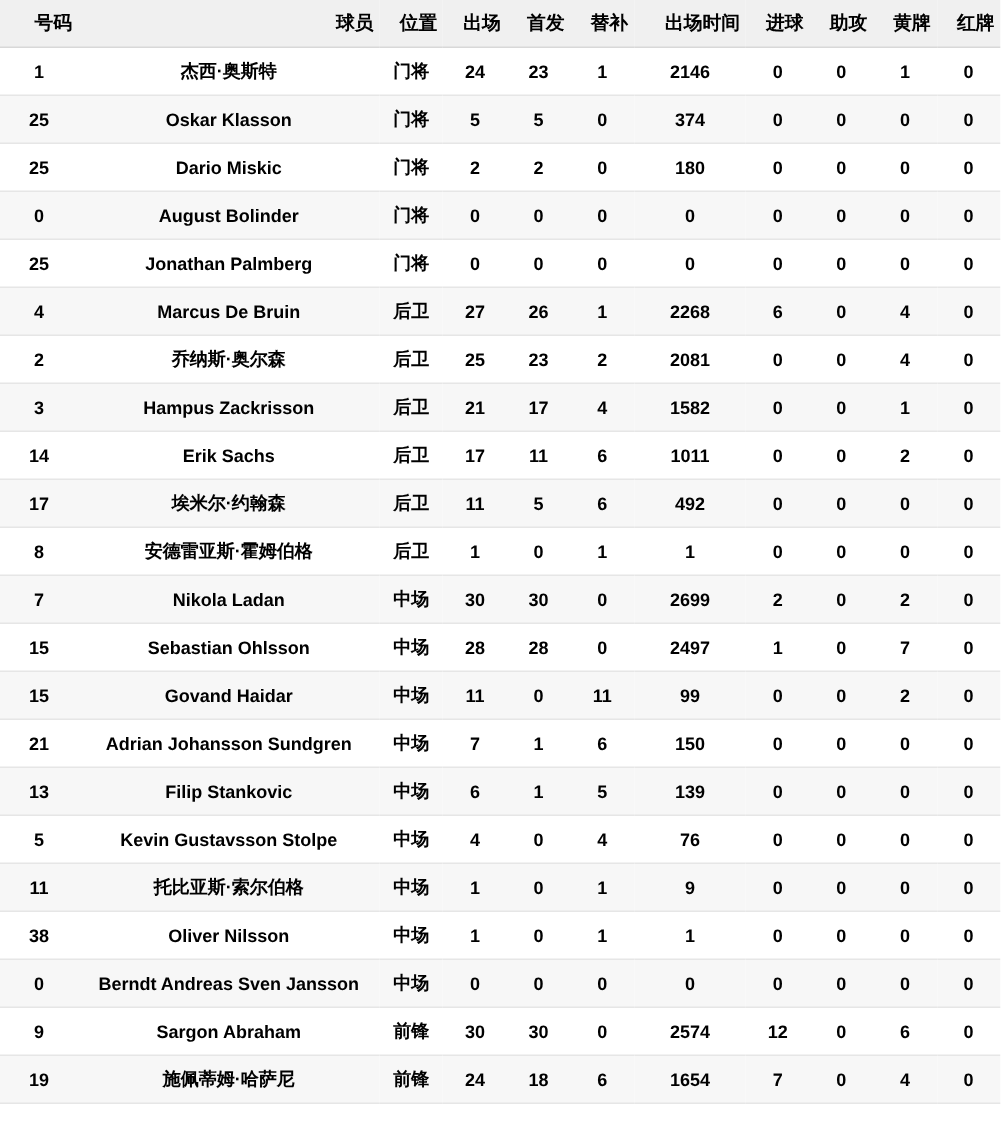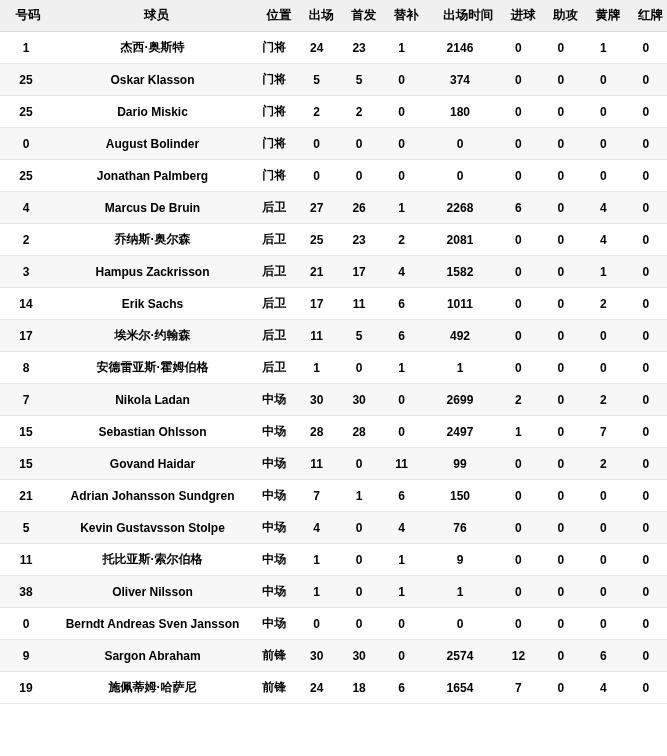--- a/index.html
+++ b/index.html
@@ -22,26 +22,26 @@
     background: #f0f0f0;
     font-weight: bold;
     font-size: 12.5px;
     color: #000;
     text-align: right;
     padding: 7px 4px;
     border-bottom: 1px solid #d8d8d8;
     white-space: nowrap;
   }
   table.squad-table thead th.col-number {
-    text-align: center;
+    text-align: right;
     padding-left: 8px;
     width: 40px;
   }
   table.squad-table thead th.col-player {
-    text-align: center;
+    text-align: right;
     padding-left: 12px;
     width: 185px;
   }
   table.squad-table tbody td {
     padding: 7px 4px;
     text-align: center;
     border-bottom: 1px solid #e6e6e6;
     font-weight: bold;
     font-size: 12px;
     white-space: nowrap;
@@ -275,20 +275,33 @@
         <td>7</td>
         <td>1</td>
         <td>6</td>
         <td>150</td>
         <td>0</td>
         <td>0</td>
         <td>0</td>
         <td>0</td>
       </tr>
       <tr>
+        <td class="cell-number">13</td>
+        <td class="cell-player">Filip Stankovic</td>
+        <td class="cell-position">中场</td>
+        <td>6</td>
+        <td>1</td>
+        <td>5</td>
+        <td>139</td>
+        <td>0</td>
+        <td>0</td>
+        <td>0</td>
+        <td>0</td>
+      </tr>
+      <tr>
         <td class="cell-number">5</td>
         <td class="cell-player">Kevin Gustavsson Stolpe</td>
         <td class="cell-position">中场</td>
         <td>4</td>
         <td>0</td>
         <td>4</td>
         <td>76</td>
         <td>0</td>
         <td>0</td>
         <td>0</td>

